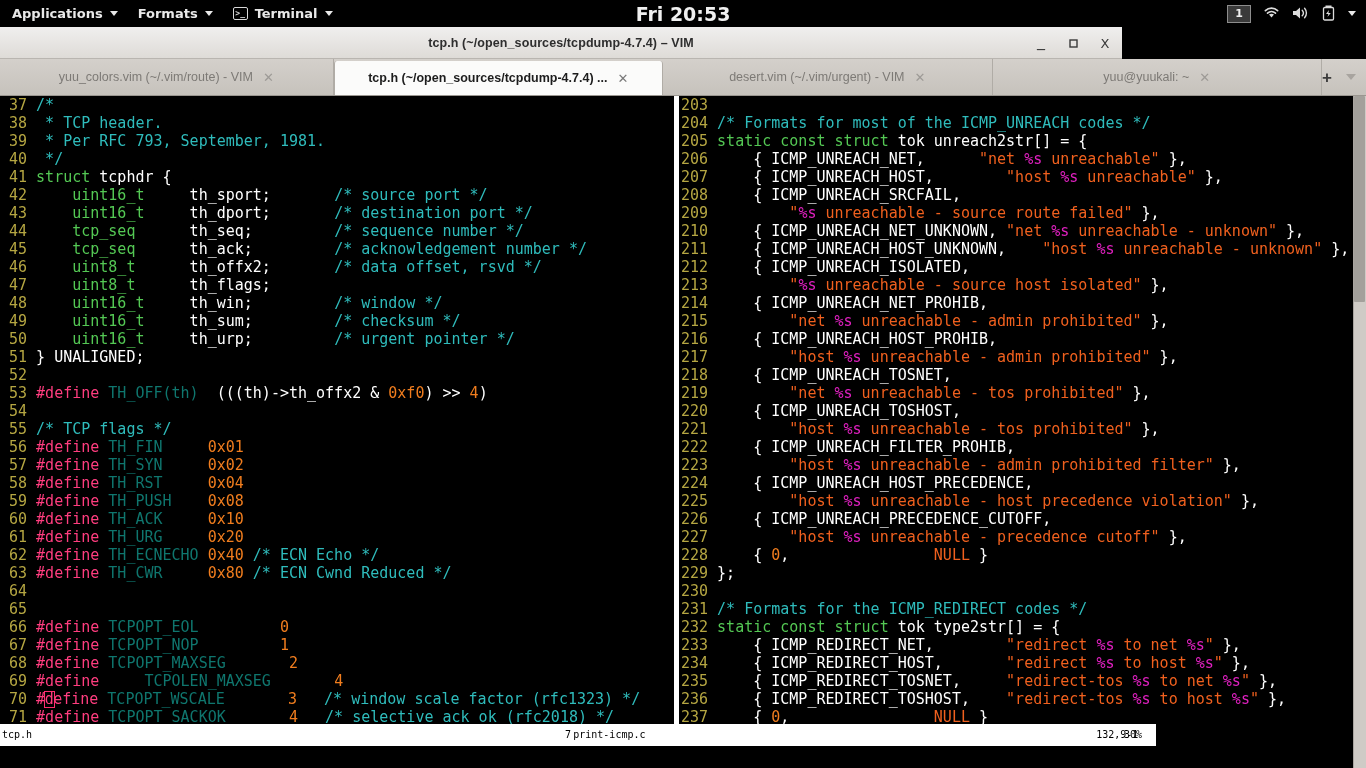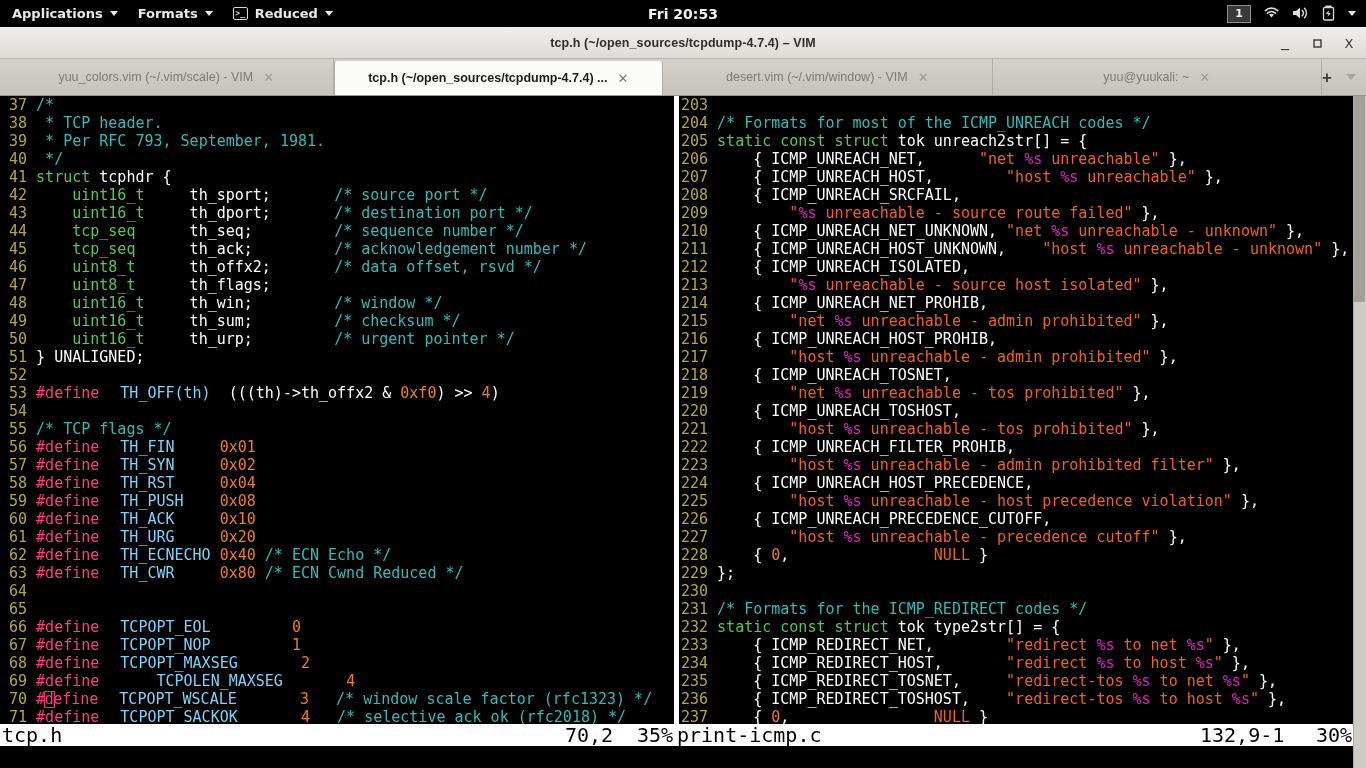--- a/index.html
+++ b/index.html
@@ -35,21 +35,21 @@
   .term-glyph {
     width: 15px; height: 13px;
     border: 1.5px solid #d8d8d8; border-radius: 2px;
     display: inline-flex; align-items: center; justify-content: center;
     font-size: 8px; font-family: "DejaVu Sans Mono", monospace;
     line-height: 1; color: #d8d8d8; font-weight: bold;
   }
   #panel-clock {
     position: absolute; left: 0; right: 0; top: 0; height: 27px;
     display: flex; align-items: center; justify-content: center;
-    font-size: 14px; font-weight: bold; color: #f0f0f0;
+    font-size: 19px; font-weight: bold; color: #f0f0f0;
     pointer-events: none;
   }
   #panel-right {
     margin-left: auto; display: flex; align-items: center;
     gap: 12px; padding-right: 10px; height: 27px; z-index: 2;
   }
   #workspace-indicator {
     background: #3a3a3a; border: 1px solid #8d8d8d;
     color: #f0f0f0; font-size: 11px; font-weight: bold;
     width: 24px; height: 18px;
@@ -57,21 +57,21 @@
   }
   .tray-icon { color: #dcdcdc; font-size: 14px; line-height: 1; display: block; }
 
   
   #window {
     position: absolute; left: 0; top: 27px;
     width: 1366px; height: 741px;
     background: #000;
   }
   #titlebar {
-    position: relative; height: 32px; width: 1366px;
+    position: relative; height: 32px; width: 1122px;
     background: linear-gradient(to bottom, #f0efee 0%, #dedbd7 100%);
     border-bottom: 1px solid #b9b5b0;
     display: flex; align-items: center; justify-content: center;
   }
   #window-title {
     font-size: 12.5px; color: #2e2e2e; font-weight: bold;
     letter-spacing: .1px;
   }
   #window-buttons {
     position: absolute; right: 6px; top: 0; height: 32px;
@@ -152,40 +152,40 @@
     width: 3ch; text-align: right; margin-right: 1ch;
   }
   #pane-right .ln { color: #b5a642; }
   .code { color: #e6e6e6; }
 
   
   .cmt   { color: #2fbcbc; }
   .typ   { color: #54c854; }
   .kw    { color: #54c854; }
   .pre   { color: #ff3d7f; }
-  .mac   { color: #7dd3fc; margin-left: 12px; }
+  .mac   { color: #0f766e; }
   .num   { color: #f07d1e; }
   .str   { color: #f0601e; }
   .fmt   { color: #e020c0; }
   .plain { color: #ffffff; }
 
   .cursor {
     display: inline-block;
     border: 1.5px solid #ff2d6f;
     margin: 0 -1.5px;
     line-height: 15px;
   }
 
   
   #statuslines {
     position: absolute; left: 0; top: 628px;
-    width: 1366px; height: 22px;
+    width: 1156px; height: 22px;
     display: flex;
     font-family: "DejaVu Sans Mono", monospace;
-    font-size: 20px;
+    font-size: 10px;
   }
   .statusline {
     background: #ffffff; color: #000000;
     height: 22px; display: flex; align-items: center;
     position: relative; overflow: hidden;
   }
   #statusline-left  { width: 675px; }
   #statusline-right { width: 691px; }
   .sl-name { padding-left: 2px; }
   .sl-pos  { position: absolute; }
@@ -217,21 +217,21 @@
   <div class="panel-menu">
     <span>Applications</span>
     <span class="caret-down"></span>
   </div>
   <div class="panel-menu">
     <span>Formats</span>
     <span class="caret-down"></span>
   </div>
   <div class="panel-menu">
     <span class="term-glyph">&gt;_</span>
-    <span>Reduced</span>
+    <span>Terminal</span>
     <span class="caret-down"></span>
   </div>
 
   <div id="panel-clock">Fri 20:53</div>
 
   <div id="panel-right">
     <div id="workspace-indicator">
       <span>1</span>
     </div>
     <span class="tray-icon">
@@ -269,29 +269,29 @@
         <svg width="9" height="9" viewBox="0 0 9 9" aria-hidden="true">
             <rect x="1" y="1" width="7" height="7" stroke="#3a3a3a" stroke-width="1.4" fill="none"></rect>
           </svg>
       </div>
       <div class="win-btn">X</div>
     </div>
   </div>
 
   <div id="tabbar">
     <div class="tab" id="tab-1">
-      <span class="tab-label">yuu_colors.vim (~/.vim/scale) - VIM</span>
+      <span class="tab-label">yuu_colors.vim (~/.vim/route) - VIM</span>
       <span class="tab-close">✕</span>
     </div>
     <div class="tab active" id="tab-2">
       <span class="tab-label">tcp.h (~/open_sources/tcpdump-4.7.4) ...</span>
       <span class="tab-close">✕</span>
     </div>
     <div class="tab" id="tab-3">
-      <span class="tab-label">desert.vim (~/.vim/window) - VIM</span>
+      <span class="tab-label">desert.vim (~/.vim/urgent) - VIM</span>
       <span class="tab-close">✕</span>
     </div>
     <div class="tab" id="tab-4">
       <span class="tab-label">yuu@yuukali: ~</span>
       <span class="tab-close">✕</span>
     </div>
     <div id="tabbar-right">
       <span id="new-tab-btn">+</span>
       <span id="tab-overflow"></span>
     </div>

